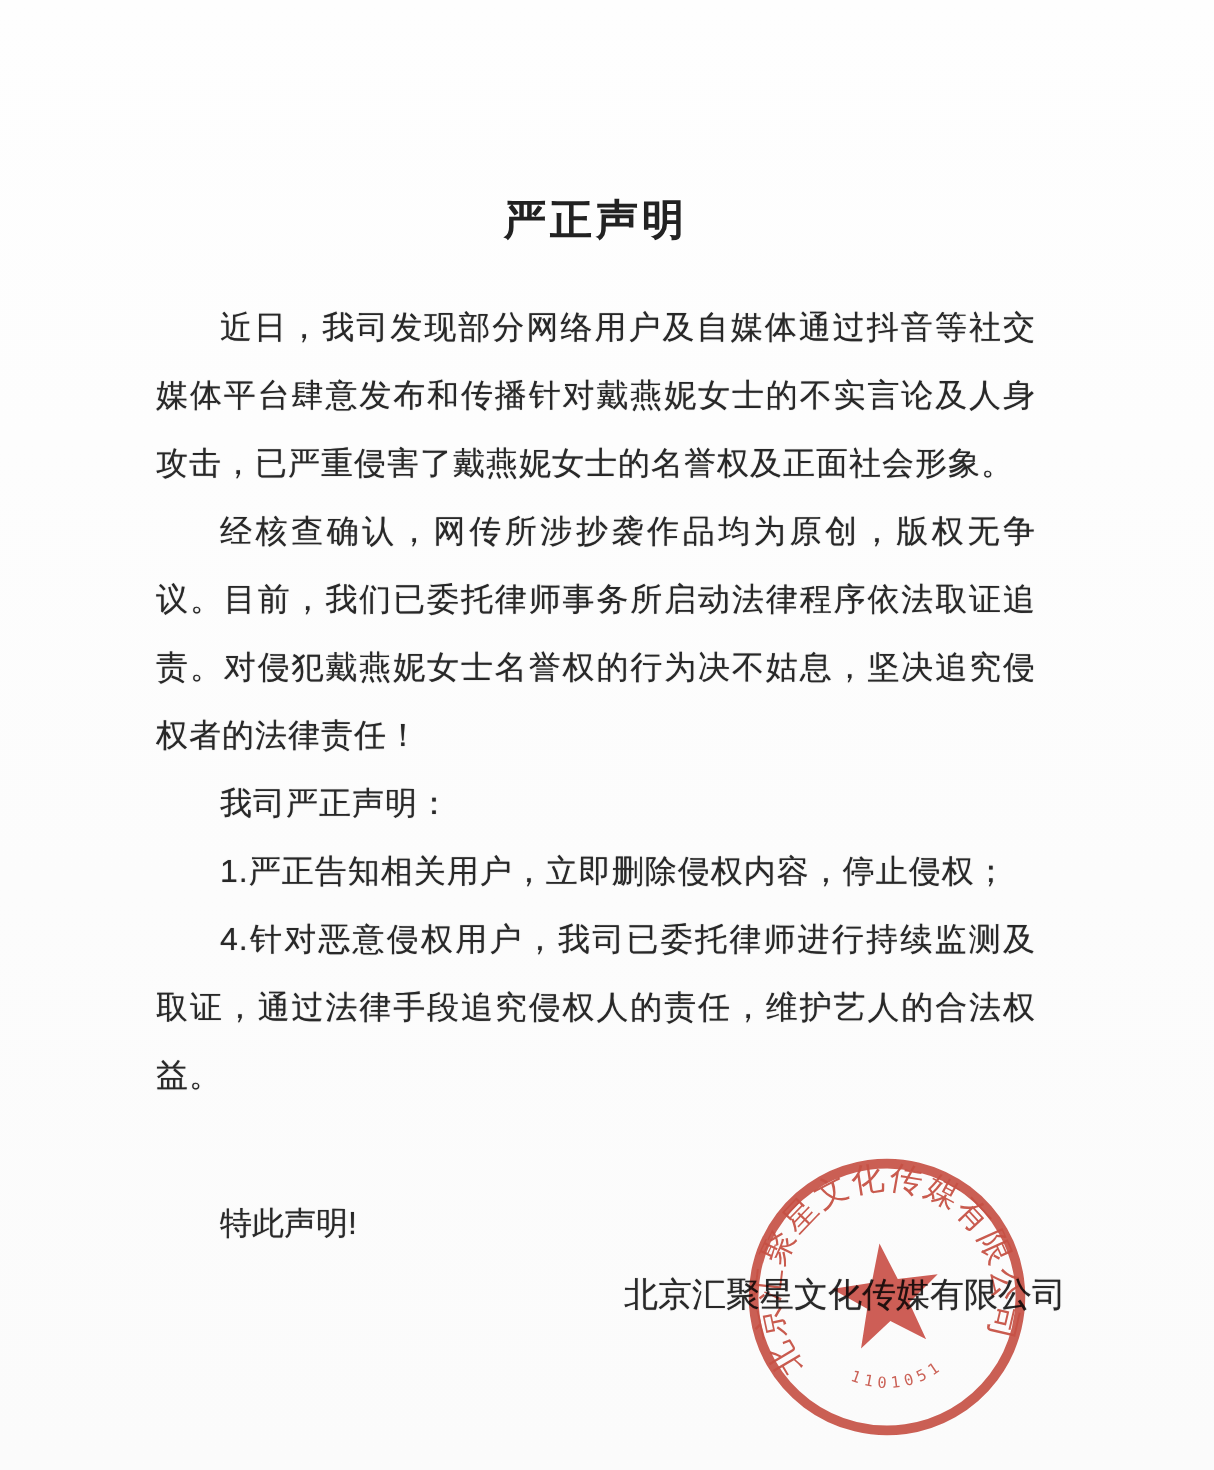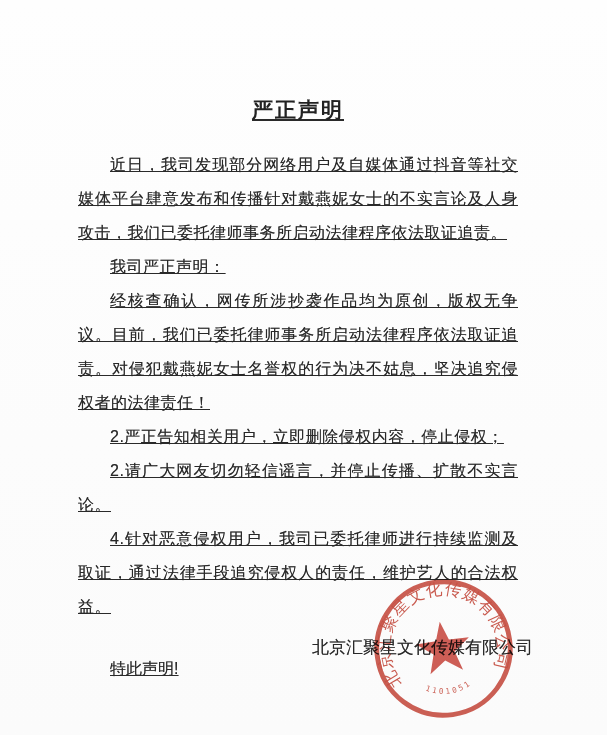--- a/index.html
+++ b/index.html
@@ -10,21 +10,20 @@
     background: linear-gradient(180deg, #fefefe 0%, #fcfcfc 60%, #fbfbfb 100%);
     overflow: hidden;
     font-family: "Liberation Sans", "DejaVu Sans", sans-serif;
     color: #2a2a2a;
   }
   .content {
     position: absolute;
     left: 78px;
     right: 89px;
     top: 0;
-    text-decoration: underline;
   }
   .doc-title {
     margin-top: 96px;
     text-align: center;
     font-size: 21px;
     font-weight: 700;
     letter-spacing: 2px;
     color: #222;
   }
   .body-text {
@@ -34,21 +33,21 @@
     font-weight: 500;
     text-align: justify;
     text-justify: inter-character;
     word-break: break-all;
     letter-spacing: 0.5px;
     color: #282828;
     text-shadow: 0 0 0.5px rgba(40,40,40,0.55);
   }
   .para { margin: 0; text-indent: 2em; }
   .closing {
-    margin-top: 28px;
+    margin-top: 40px;
     text-indent: 2em;
     font-size: 16px;
     line-height: 34px;
     font-weight: 500;
     color: #282828;
     text-shadow: 0 0 0.5px rgba(40,40,40,0.55);
   }
   .signature {
     position: absolute;
     right: 74px;
@@ -86,25 +85,24 @@
 </style>
 </head>
 <body>
 
 <div class="page">
   <div class="content">
 
     <div class="doc-title">严正声明</div>
 
     <div class="body-text">
-      <p class="para">近日，我司发现部分网络用户及自媒体通过抖音等社交媒体平台肆意发布和传播针对戴燕妮女士的不实言论及人身攻击，我们已委托律师事务所启动法律程序依法取证追责。</p>
+      <p class="para">近日，我司发现部分网络用户及自媒体通过抖音等社交媒体平台肆意发布和传播针对戴燕妮女士的不实言论及人身攻击，已严重侵害了戴燕妮女士的名誉权及正面社会形象。</p>
+      <p class="para">经核查确认，网传所涉抄袭作品均为原创，版权无争议。目前，我们已委托律师事务所启动法律程序依法取证追责。对侵犯戴燕妮女士名誉权的行为决不姑息，坚决追究侵权者的法律责任！</p>
       <p class="para">我司严正声明：</p>
-      <p class="para">经核查确认，网传所涉抄袭作品均为原创，版权无争议。目前，我们已委托律师事务所启动法律程序依法取证追责。对侵犯戴燕妮女士名誉权的行为决不姑息，坚决追究侵权者的法律责任！</p>
-      <p class="para">2.严正告知相关用户，立即删除侵权内容，停止侵权；</p>
-      <p class="para">2.请广大网友切勿轻信谣言，并停止传播、扩散不实言论。</p>
+      <p class="para">1.严正告知相关用户，立即删除侵权内容，停止侵权；</p>
       <p class="para">4.针对恶意侵权用户，我司已委托律师进行持续监测及取证，通过法律手段追究侵权人的责任，维护艺人的合法权益。</p>
     </div>
 
     <div class="closing">特此声明!</div>
   </div>
 
   <div class="signature">
     <div class="sig-company">北京汇聚星文化传媒有限公司</div>
   </div>
 

